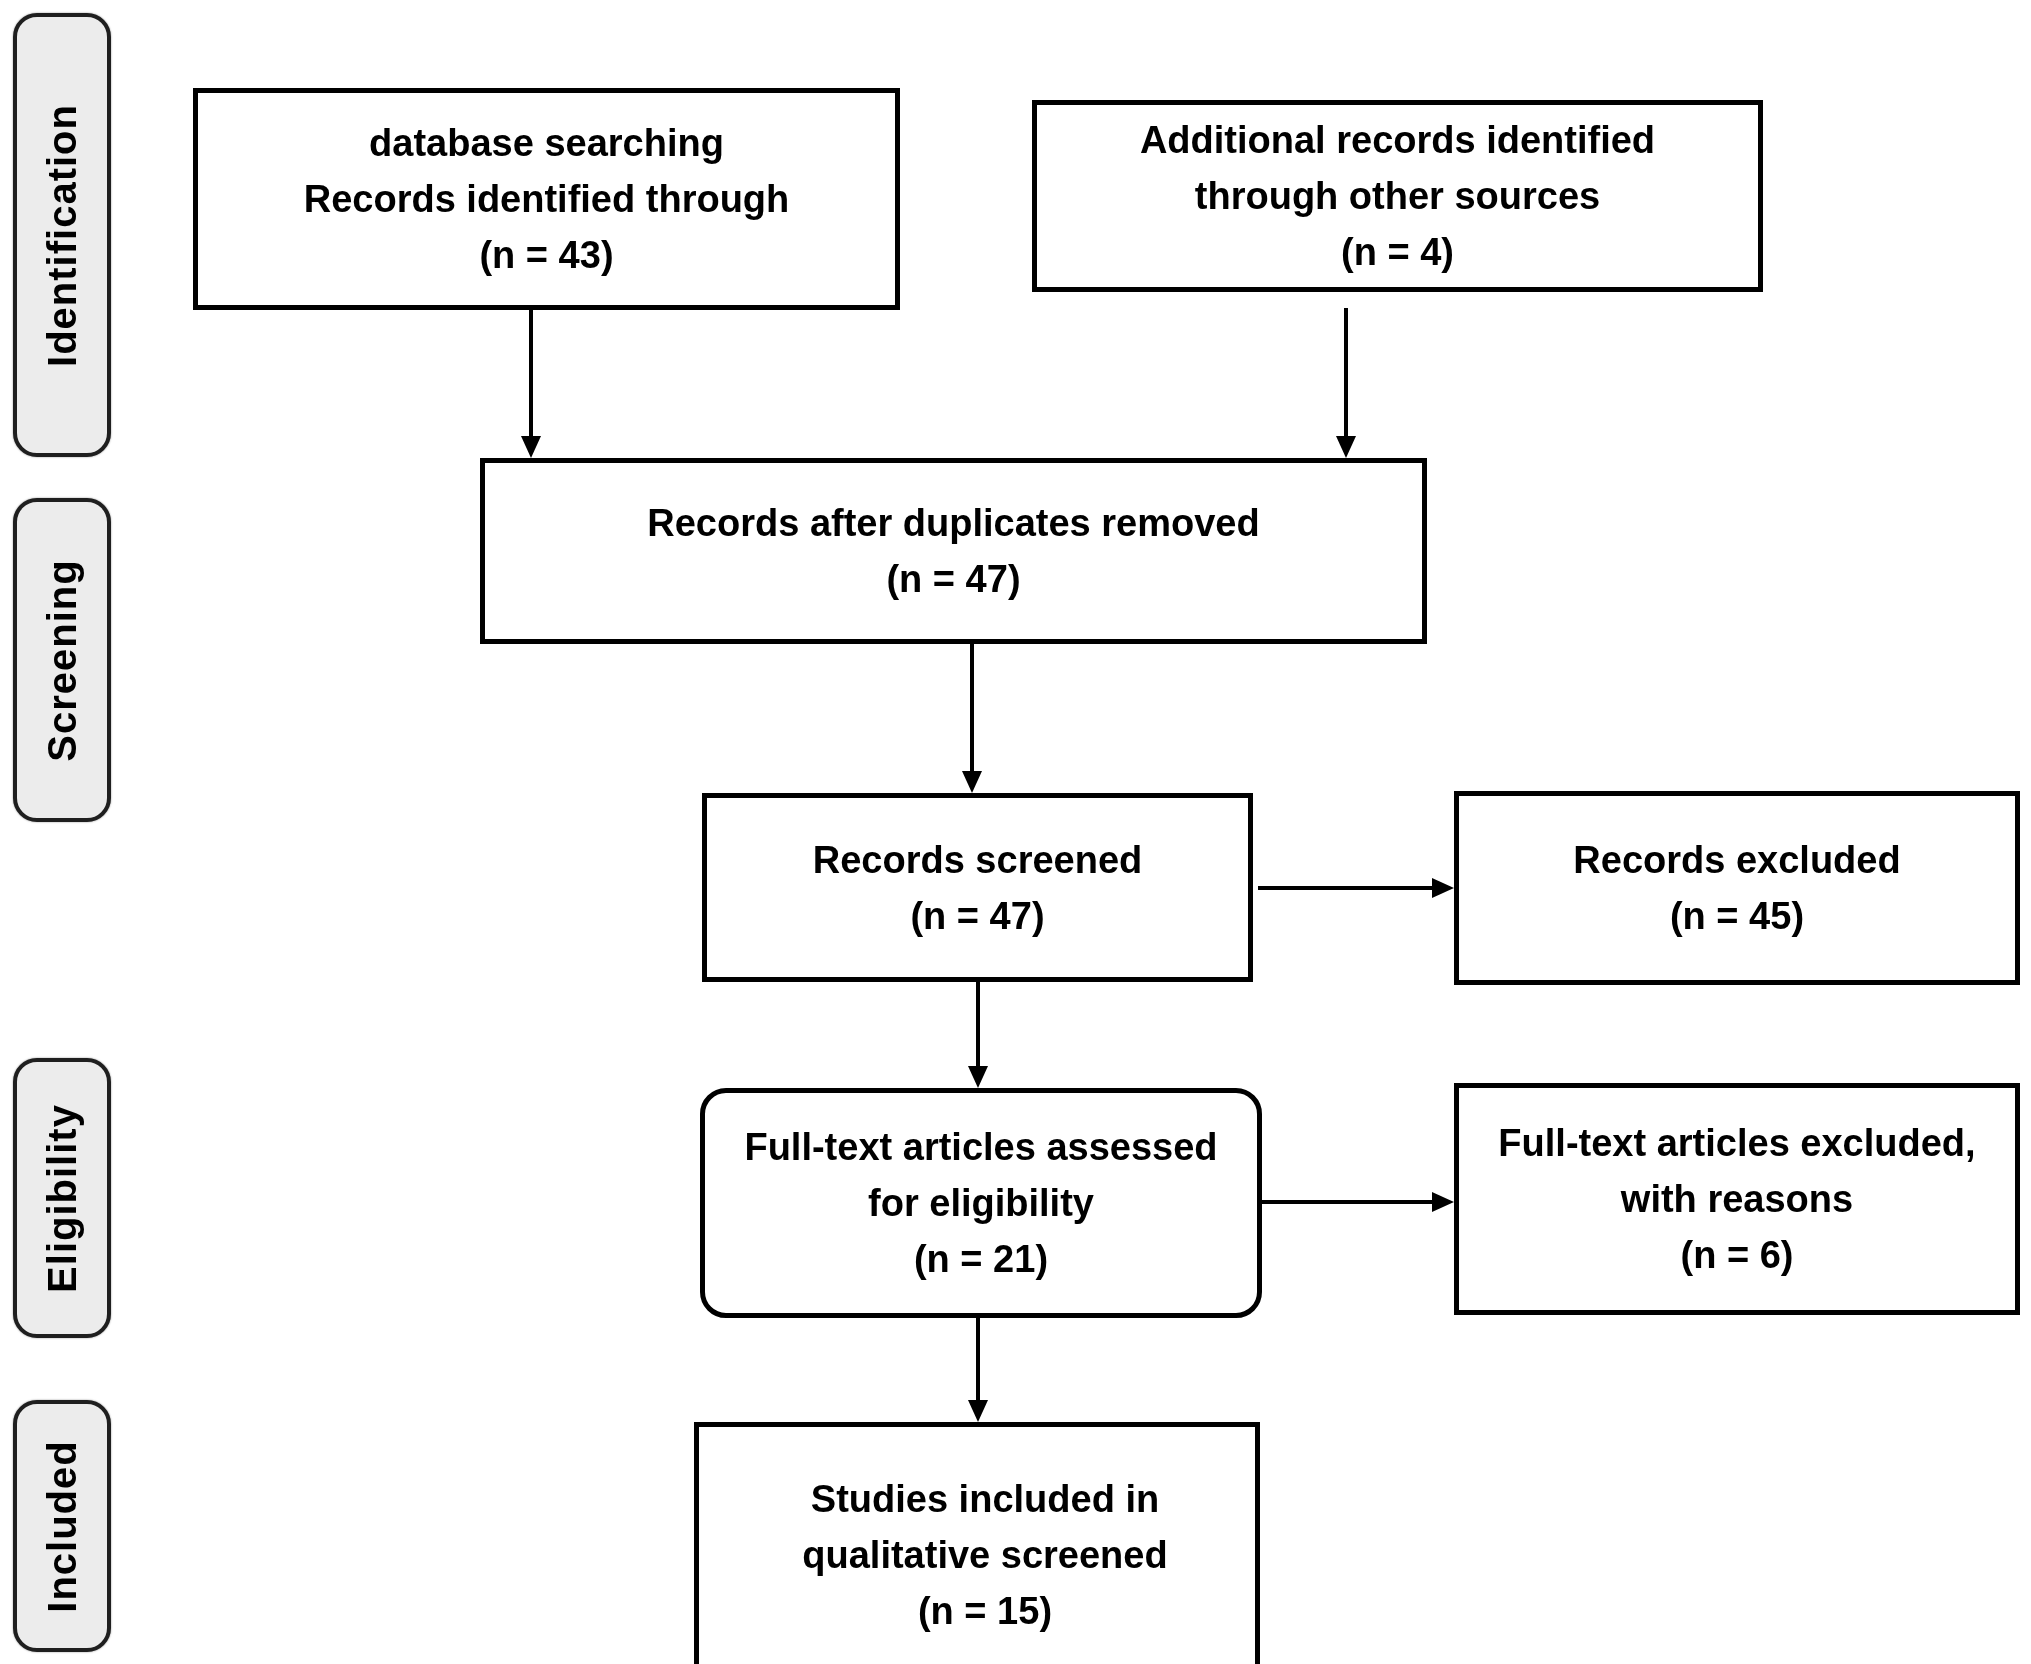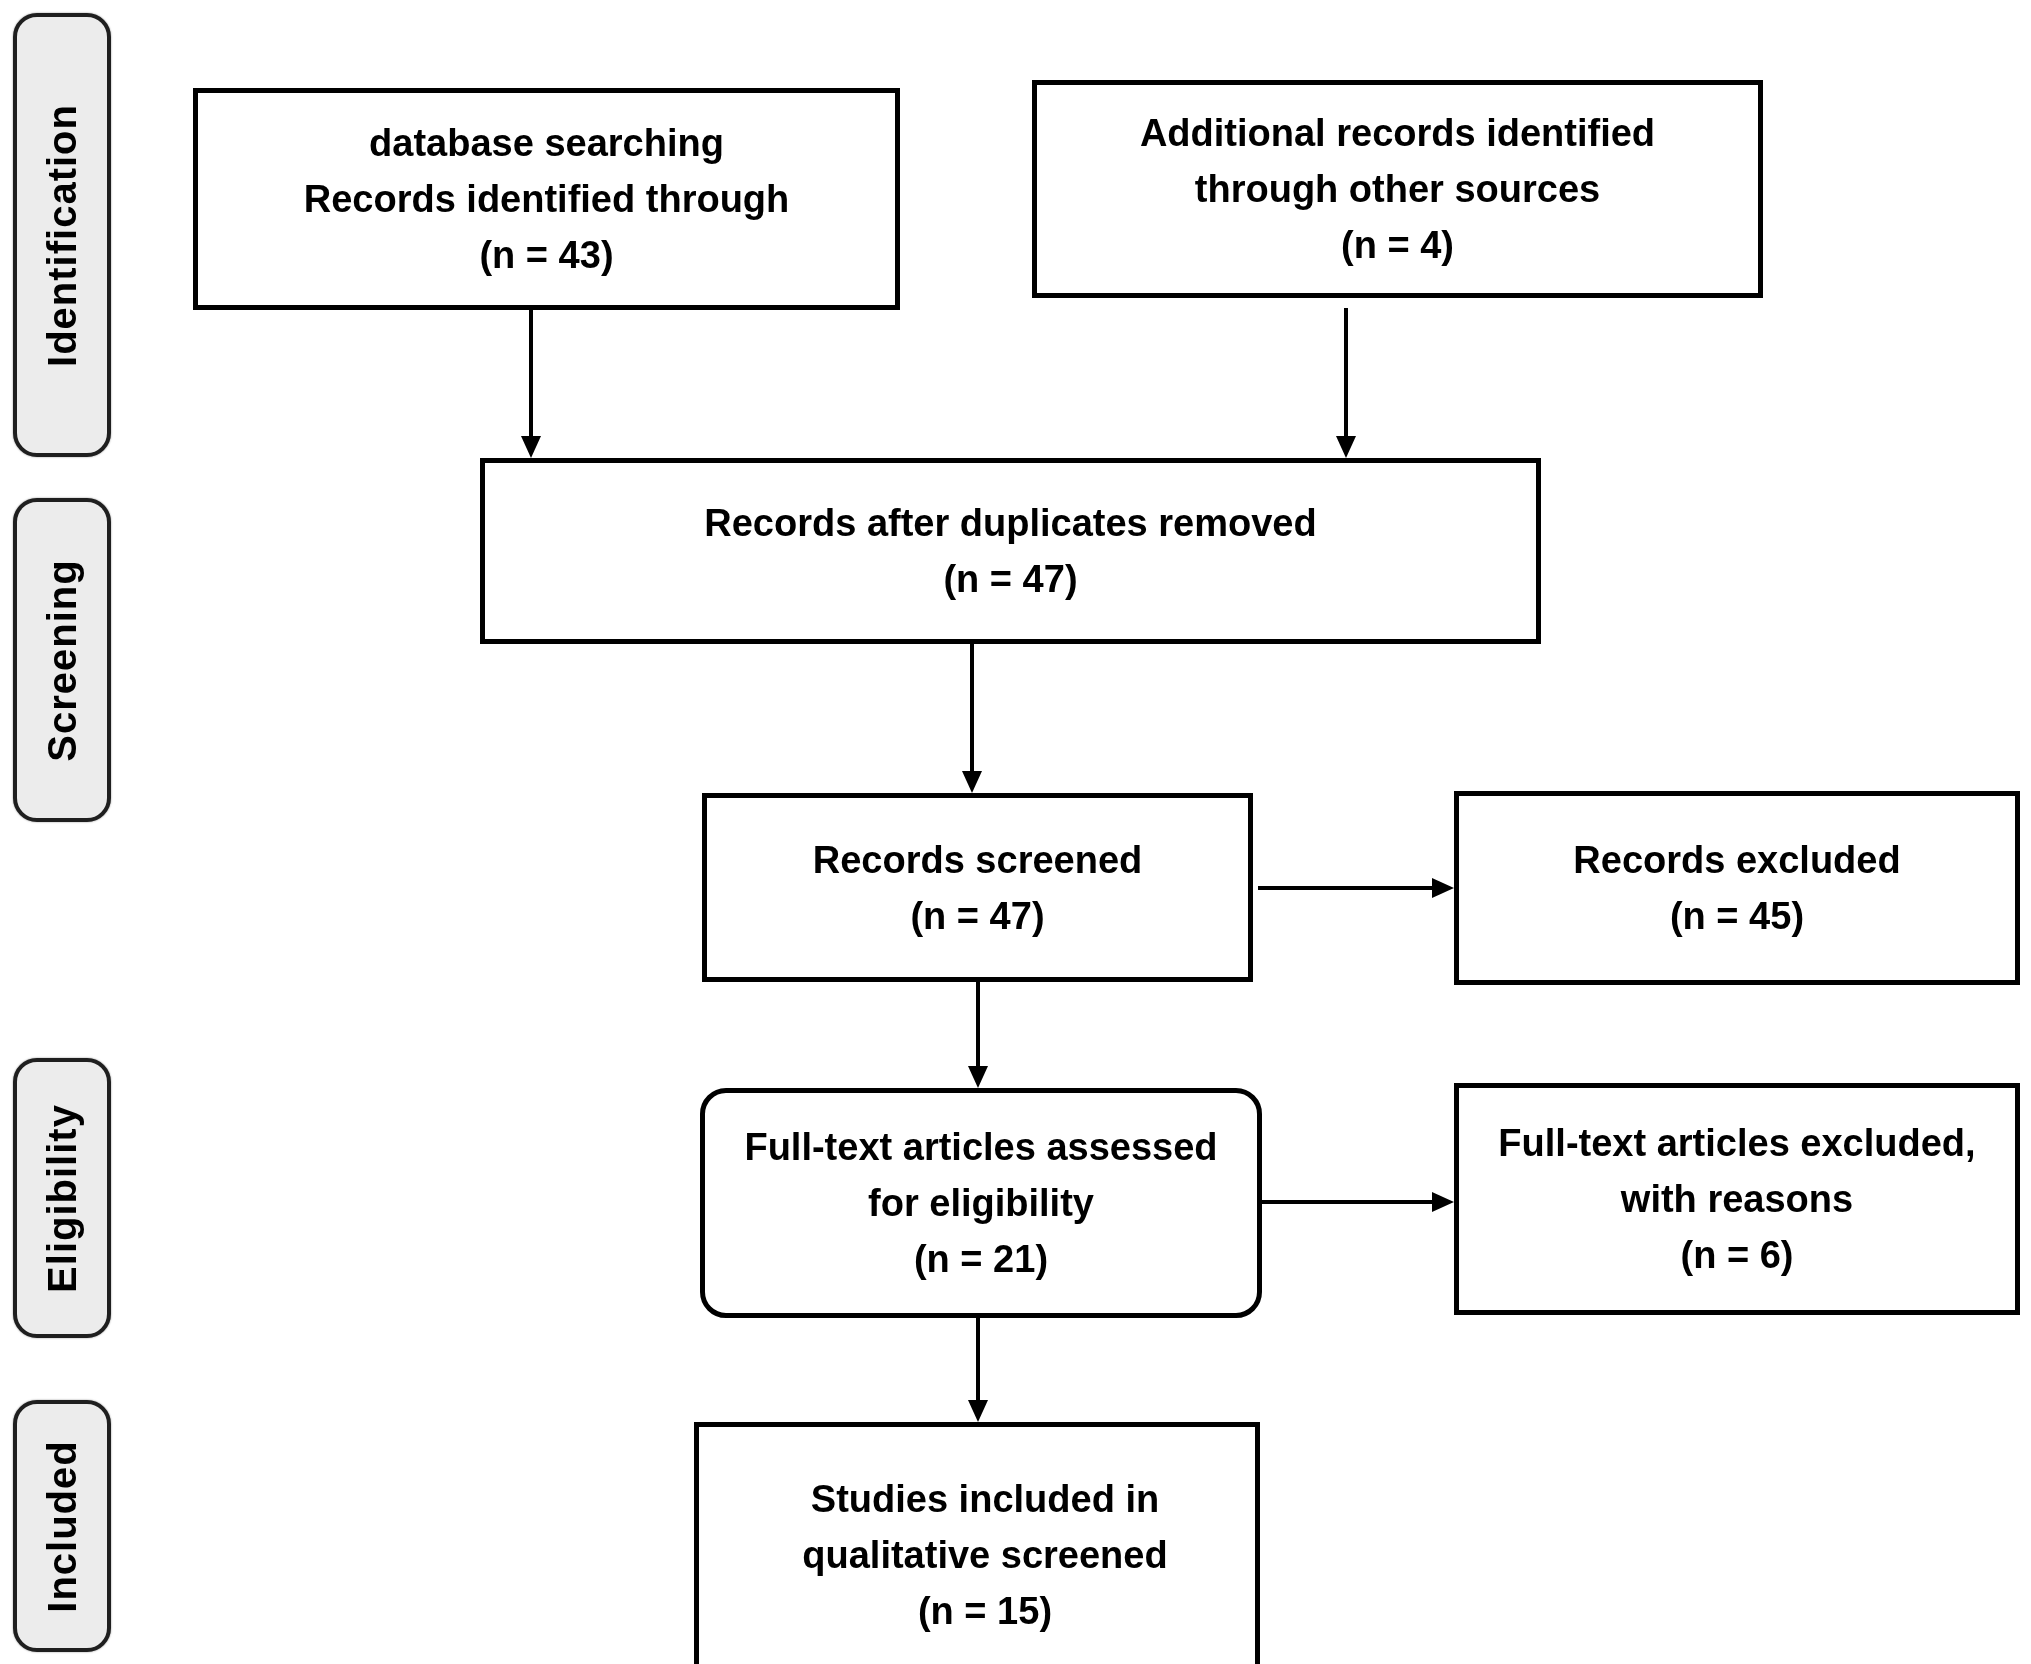--- a/index.html
+++ b/index.html
@@ -55,22 +55,22 @@
     justify-content: center;
     text-align: center;
   }
   .fbox .line {
     font-weight: bold;
     font-size: 38px;
     line-height: 56px;
     white-space: nowrap;
   }
   #box-a { left: 193px;  top: 88px;   width: 707px; height: 222px; }
-  #box-b { left: 1032px; top: 80px;   width: 731px; height: 218px; }
-  #box-c { left: 480px;  top: 458px;  width: 1061px; height: 186px; }
+  #box-b { left: 1032px; top: 100px;   width: 731px; height: 192px; }
+  #box-c { left: 480px;  top: 458px;  width: 947px; height: 186px; }
   #box-d { left: 702px;  top: 793px;  width: 551px; height: 189px; }
   #box-e { left: 1454px; top: 791px;  width: 566px; height: 194px; }
   #box-f { left: 700px;  top: 1088px; width: 562px; height: 230px; border-radius: 26px; }
   #box-g { left: 1454px; top: 1083px; width: 566px; height: 232px; }
   #box-h { left: 694px;  top: 1422px; width: 566px; height: 266px; padding-left: 16px; }
 
   
   .aline {
     position: absolute;
     background: #000000;

